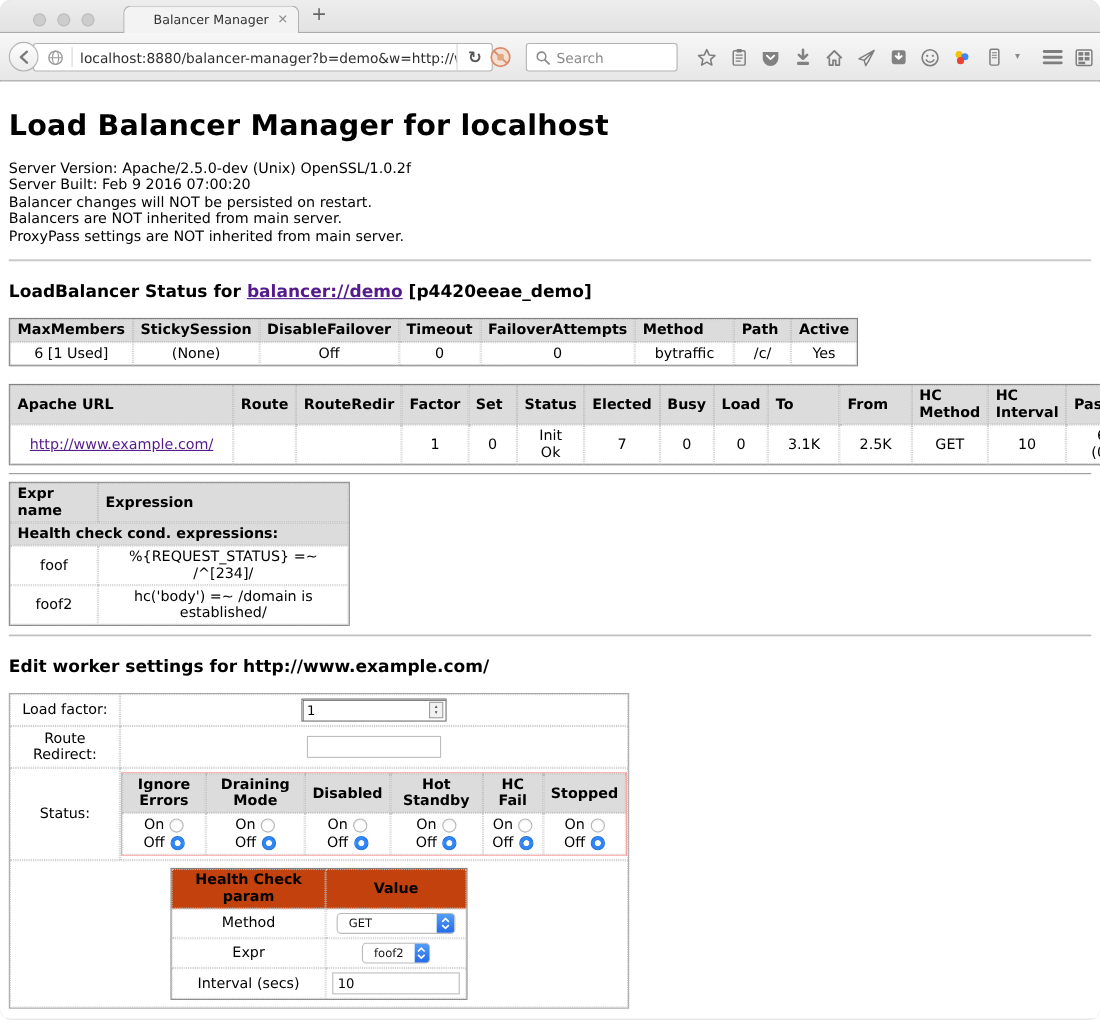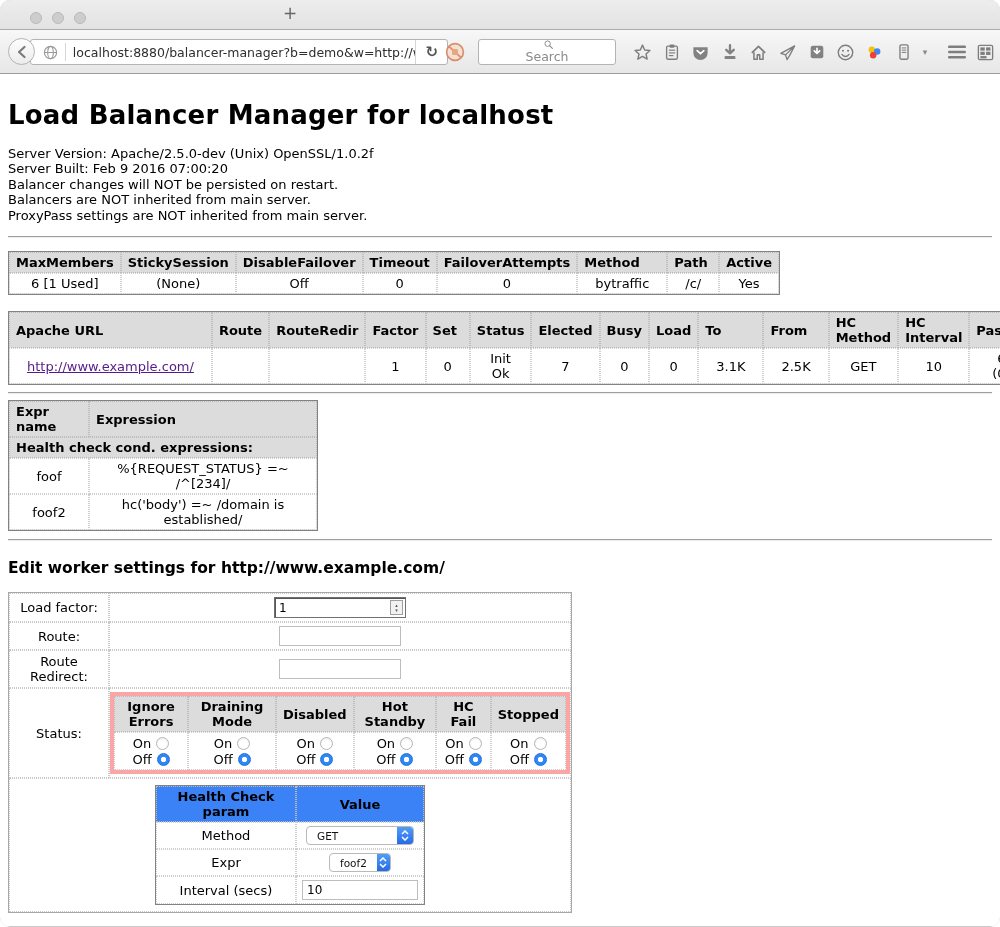--- a/index.html
+++ b/index.html
@@ -29,21 +29,21 @@
              display:flex; align-items:center; justify-content:center; }
   .urlbar { position:absolute; left:30px; top:9px; width:418px; height:26px; background:#fff;
             border:1px solid #b3b3b3; border-radius:3px; display:flex; align-items:center; }
   .url-globe { margin-left:12px; flex:0 0 auto; display:flex; }
   .url-sep { width:1px; height:18px; background:#d5d5d5; margin:0 7px; }
   .url-text { font-size:12.5px; color:#2e2e2e; white-space:nowrap; overflow:hidden; flex:1 1 auto; }
   .reload { flex:0 0 auto; padding:0 9px; font-size:15px; color:#555; border-left:1px solid #d5d5d5;
             line-height:24px; font-weight:bold; }
   .banicon { position:absolute; left:445px; top:12px; }
   .searchbox { position:absolute; left:478px; top:9px; width:138px; height:26px; background:#fff;
-               border:1px solid #b3b3b3; border-radius:3px; display:flex; align-items:center;flex-direction:column; }
+               border:1px solid #b3b3b3; border-radius:3px; display:flex; align-items:center; }
   .searchbox svg { margin:0 6px 0 8px; }
   .search-ph { font-size:12.5px; color:#8a8a8a; }
   .tool-icons { position:absolute; left:628px; top:8px; display:flex; align-items:center; height:28px; }
   .ticon { width:29px; height:26px; display:flex; align-items:center; justify-content:center; }
   .caret { width:14px; font-size:9px; color:#8a8a8a; text-align:center; }
   .tsep { width:10px; }
 
   
   .content { height:852px; background:#fff; padding:0 8px; overflow:hidden; color:#000; }
   h1.pagetitle { font-size:26px; font-weight:bold; margin:26px 0 16px 0; letter-spacing:0.2px; }
@@ -67,51 +67,55 @@
   input.txt { height:20px; width:122px; border:1px solid #bdbdbd; font-family:inherit; font-size:12px;
               padding:1px 4px; }
   .numwrap { display:inline-flex; align-items:center; border:1px solid #707070; background:#fff;
              width:132px; height:21px; box-shadow:inset 1px 1px 0 #555; }
   .numwrap .nval { flex:1; font-size:12px; text-align:left; padding-left:4px; }
   .spinner { width:13px; height:15px; margin-right:2px; border:1px solid #9f9f9f; background:#f2f2f2;
              display:flex; flex-direction:column; align-items:center; justify-content:center;
              font-size:5px; color:#555; line-height:5px; }
 
   
-  table.status { border:4px solid #fca5a5; border-collapse:separate; border-spacing:0; font-size:13px; }
+  table.status { border:1px solid #fca5a5; border-collapse:separate; border-spacing:0; font-size:13px; }
   table.status th { background:#dcdcdc; padding:2px 6px; border:1px dotted #bdbdbd; }
   table.status td { padding:2px 6px; border:1px dotted #cfcfcf; text-align:center; }
   .radioline { display:flex; align-items:center; justify-content:center; gap:5px; height:16px; }
   .radio { width:13px; height:13px; border-radius:50%; display:inline-block; }
   .radio.off { background:#fff; border:1px solid #b5b5b5; box-shadow:inset 0 1px 2px rgba(0,0,0,0.08); }
   .radio.on  { background:radial-gradient(circle at 50% 50%, #fff 0 2.4px, #2f86f6 3px 100%);
                border:1px solid #1f6ede; }
 
   
   table.hc { border:1px solid #828282; border-collapse:separate; border-spacing:0; font-size:13px; margin:2px auto; }
-  table.hc th { background:#3b82f6; padding:2px 8px; border:1px dotted #bdbdbd; }
+  table.hc th { background:#c2410c; padding:2px 8px; border:1px dotted #bdbdbd; }
   table.hc td { padding:3px 5px; border:1px dotted #cfcfcf; text-align:center; height:20px; }
   td.hclabel { width:140px; }
   td.hcval { width:128px; }
   .macselect { display:inline-flex; align-items:center; background:#fff; border:1px solid #b9b9b9;
                border-radius:4px; height:19px; overflow:hidden; }
   .macselect .selval { font-size:10.5px; padding:0 10px; color:#111; }
   .macselect .stepper { width:16px; height:19px; background:linear-gradient(#55a0f7,#2268e8);
                         display:flex; flex-direction:column; align-items:center; justify-content:center; gap:1px; }
   .stepper svg { display:block; }
 </style>
 </head>
 <body>
 
 <div class="window">
 
   <div class="tabbar">
     <span class="traffic tl1"></span>
     <span class="traffic tl2"></span>
     <span class="traffic tl3"></span>
+    <div class="tab">
+      <span class="tab-title">Balancer Manager</span>
+      <span class="tab-close">×</span>
+    </div>
     <span class="newtab">+</span>
   </div>
 
   <div class="toolbar">
     <div class="backbtn">
       <svg width="14" height="14" viewBox="0 0 14 14">
         <path d="M9.5 2 L4 7 L9.5 12" fill="none" stroke="#7b7b7b" stroke-width="2.2" stroke-linecap="round" stroke-linejoin="round"></path>
       </svg>
     </div>
     <div class="urlbar">
@@ -237,20 +241,21 @@
     <div class="info">
       <div>Server Version: Apache/2.5.0-dev (Unix) OpenSSL/1.0.2f</div>
       <div>Server Built: Feb 9 2016 07:00:20</div>
       <div>Balancer changes will NOT be persisted on restart.</div>
       <div>Balancers are NOT inherited from main server.</div>
       <div>ProxyPass settings are NOT inherited from main server.</div>
     </div>
 
     <hr class="rule">
 
+    <h3 class="sec"><span>LoadBalancer Status for </span><a class="plink" href="#">balancer://demo</a><span> [p4420eeae_demo]</span></h3>
 
     <table class="tbl">
       <tbody>
           <tr>
         <th>MaxMembers</th>
         <th>StickySession</th>
         <th>DisableFailover</th>
         <th>Timeout</th>
         <th>FailoverAttempts</th>
         <th>Method</th>
@@ -342,24 +347,20 @@
       <tr>
         <td class="flabel">Load factor:</td>
         <td class="fval">
           <span class="numwrap">
             <span class="nval">1</span>
             <span class="spinner">▴<br>▾</span>
           </span>
         </td>
       </tr>
       <tr>
-        <td class="flabel">Route:</td>
-        <td class="fval"><input class="txt" value="" style=""></td>
-      </tr>
-      <tr>
         <td class="flabel">Route Redirect:</td>
         <td class="fval"><input class="txt" value="" style=""></td>
       </tr>
       <tr>
         <td class="flabel">Status:</td>
         <td style="padding:3px 0 3px 0;">
           <table class="status">
             <tbody>
                   <tr>
               <th>Ignore Errors</th>

